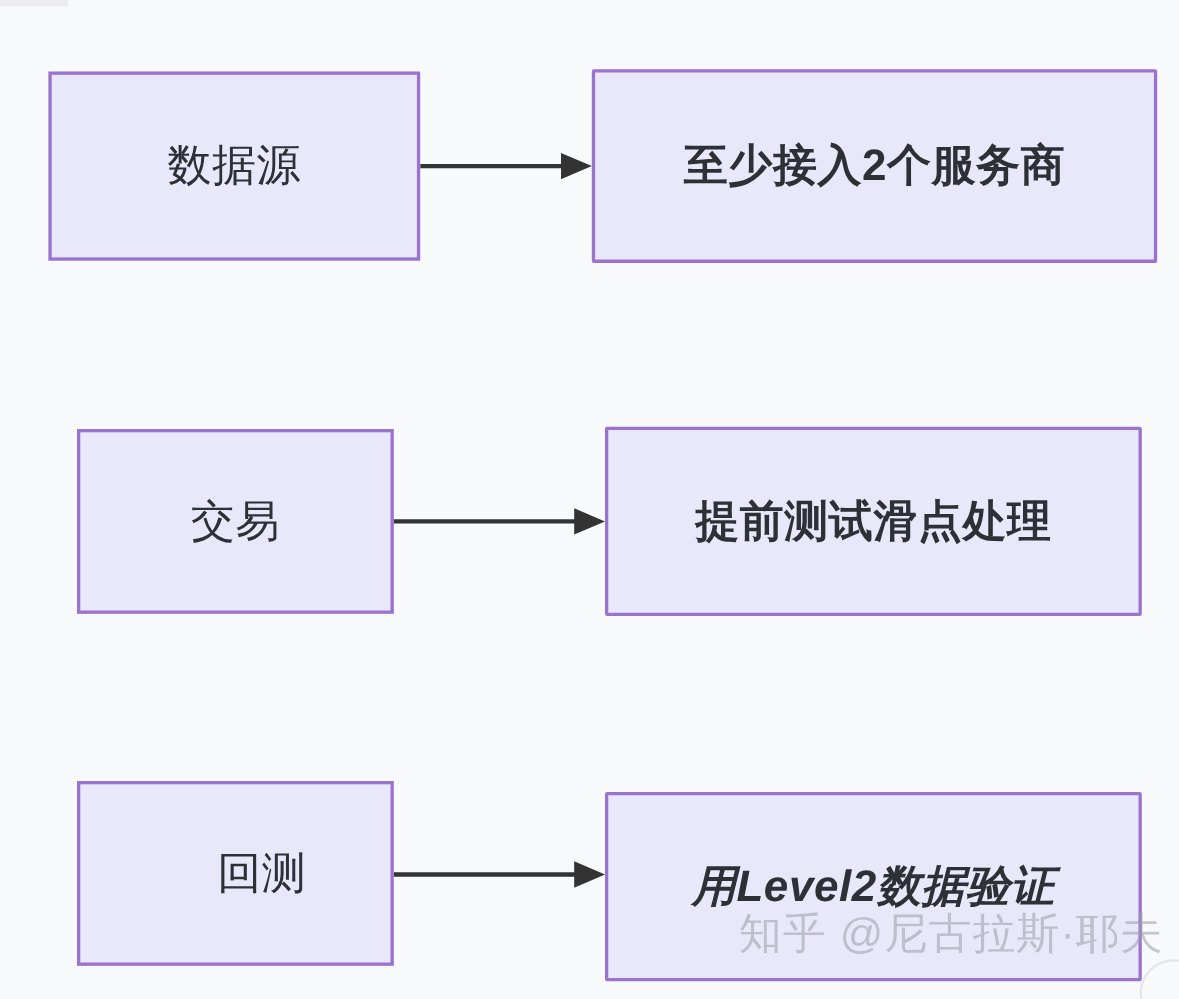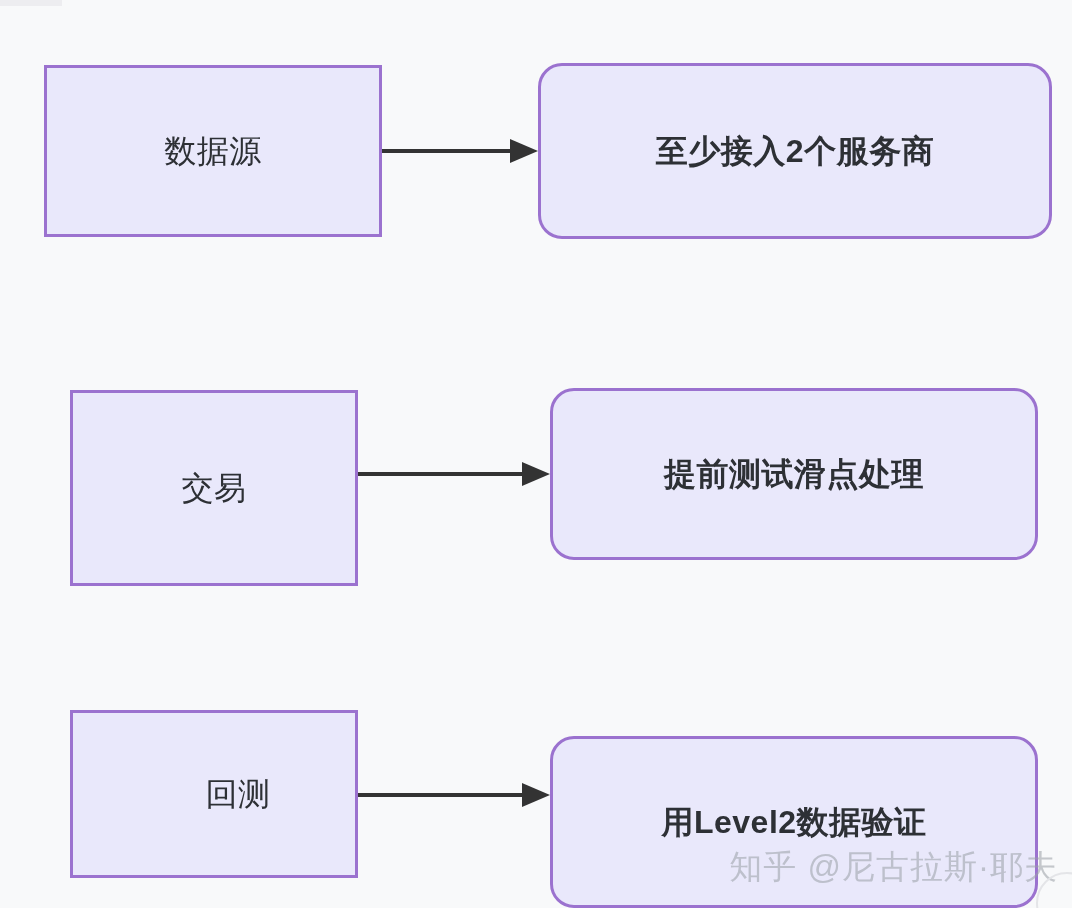--- a/index.html
+++ b/index.html
@@ -49,45 +49,45 @@
     justify-content: center;
     color: #2d3035;
     letter-spacing: 0.5px;
   }
 
   .node.square {
     border-radius: 0;
   }
 
   .node.rounded {
-    border-radius: 24px;
+    border-radius: 2px;
   }
 
   .node-label {
-    font-size: 32px;
+    font-size: 40px;
     font-weight: 600;
     line-height: 1;
     white-space: nowrap;
   }
 
   .node.square .node-label {
     font-weight: 500;
   }
 
   .connector {
     position: absolute;
     height: 30px;
     display: block;
   }
 
   .watermark {
     position: absolute;
     right: 14px;
-    bottom: 18px;
-    font-size: 33px;
+    bottom: 32px;
+    font-size: 39px;
     color: #9aa0a6;
     opacity: 0.55;
     white-space: nowrap;
     letter-spacing: 1px;
     font-weight: 500;
   }
 
   .corner-arc {
     position: absolute;
     right: -26px;
@@ -115,21 +115,21 @@
       <line x1="0" y1="15" x2="132" y2="15" stroke="#333333" stroke-width="4"></line>
       <polygon points="128,3 156,15 128,27" fill="#333333"></polygon>
     </svg>
 
     <div class="node rounded" style="left:538px; top:63px; width:514px; height:176px;">
       <span class="node-label">至少接入2个服务商</span>
     </div>
   </div>
 
   <div class="flow-row">
-    <div class="node square" style="left:70px; top:390px; width:288px; height:196px;">
+    <div class="node square" style="left:70px; top:390px; width:288px; height:168px;">
       <span class="node-label">交易</span>
     </div>
 
     <svg class="connector" style="left:358px; top:459px; width:196px;" viewBox="0 0 196 30" xmlns="http://www.w3.org/2000/svg">
       <line x1="0" y1="15" x2="168" y2="15" stroke="#333333" stroke-width="4"></line>
       <polygon points="164,3 192,15 164,27" fill="#333333"></polygon>
     </svg>
 
     <div class="node rounded" style="left:550px; top:388px; width:488px; height:172px;align-items:center;">
       <span class="node-label">提前测试滑点处理</span>
@@ -139,21 +139,21 @@
   <div class="flow-row">
     <div class="node square" style="left:70px; top:710px; width:288px; height:168px;padding-left:48px;">
       <span class="node-label">回测</span>
     </div>
 
     <svg class="connector" style="left:358px; top:780px; width:196px;" viewBox="0 0 196 30" xmlns="http://www.w3.org/2000/svg">
       <line x1="0" y1="15" x2="168" y2="15" stroke="#333333" stroke-width="4"></line>
       <polygon points="164,3 192,15 164,27" fill="#333333"></polygon>
     </svg>
 
-    <div class="node rounded" style="left:550px; top:736px; width:488px; height:172px;">
+    <div class="node rounded" style="left:550px; top:720px; width:488px; height:172px;font-style:italic;">
       <span class="node-label">用Level2数据验证</span>
     </div>
   </div>
 
   <div class="watermark">知乎 @尼古拉斯·耶夫</div>
 
   <div class="corner-arc"></div>
 
 </div>
 

